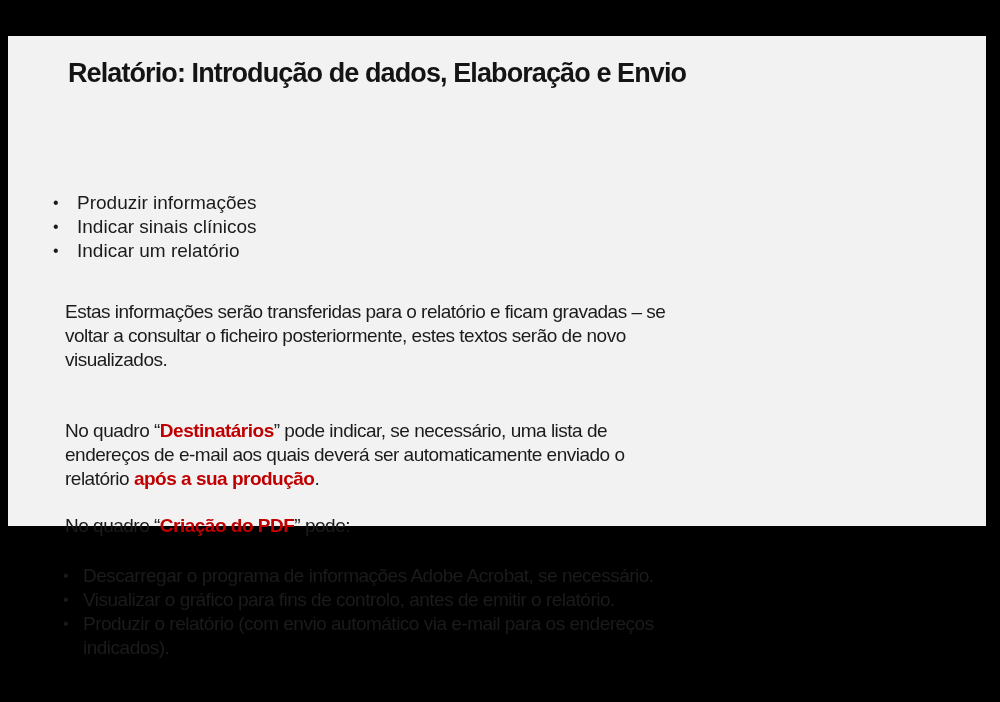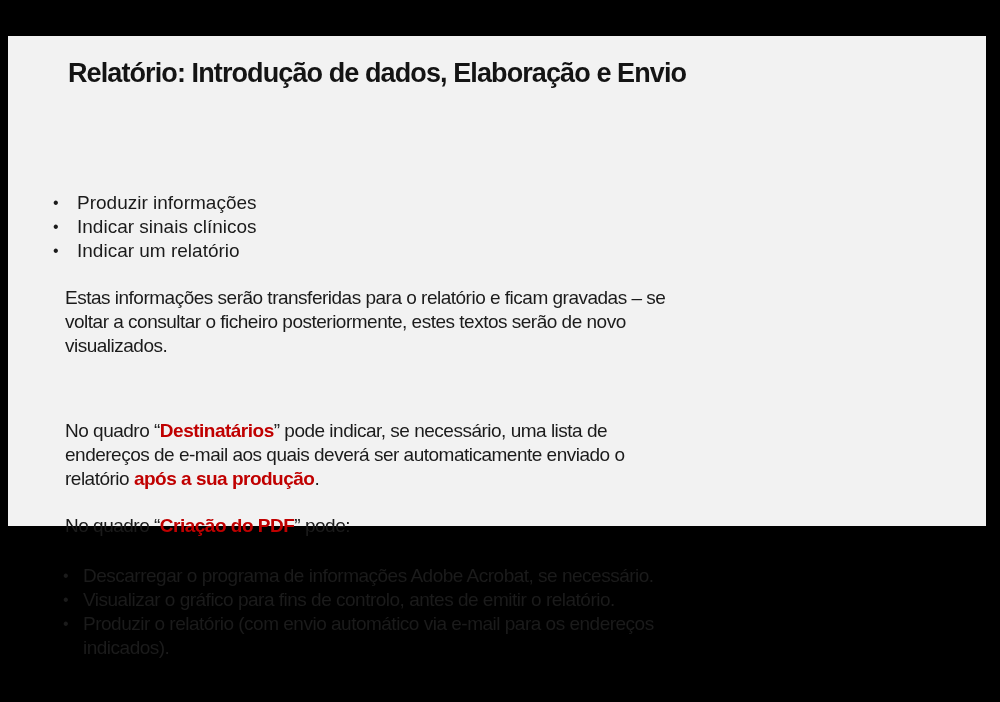--- a/index.html
+++ b/index.html
@@ -34,21 +34,21 @@
   .textblock {
     position: absolute;
     margin: 0;
     font-size: 19px;
     line-height: 24px;
     color: #1b1b1b;
   }
   .narrow { letter-spacing: -0.5px; }
   .red { color: #C00000; font-weight: bold; }
   .intro   { left: 45px; top: 106px; width: 700px; }
-  .para1   { left: 57px; top: 250px; width: 622px; }
+  .para1   { left: 57px; top: 264px; width: 622px; }
   .para2   { left: 57px; top: 383px; width: 585px; }
   .para3   { left: 57px; top: 478px; width: 700px; }
   ul.blist {
     position: absolute;
     margin: 0;
     padding: 0;
     list-style: none;
     font-size: 19px;
     line-height: 24px;
     color: #1b1b1b;

